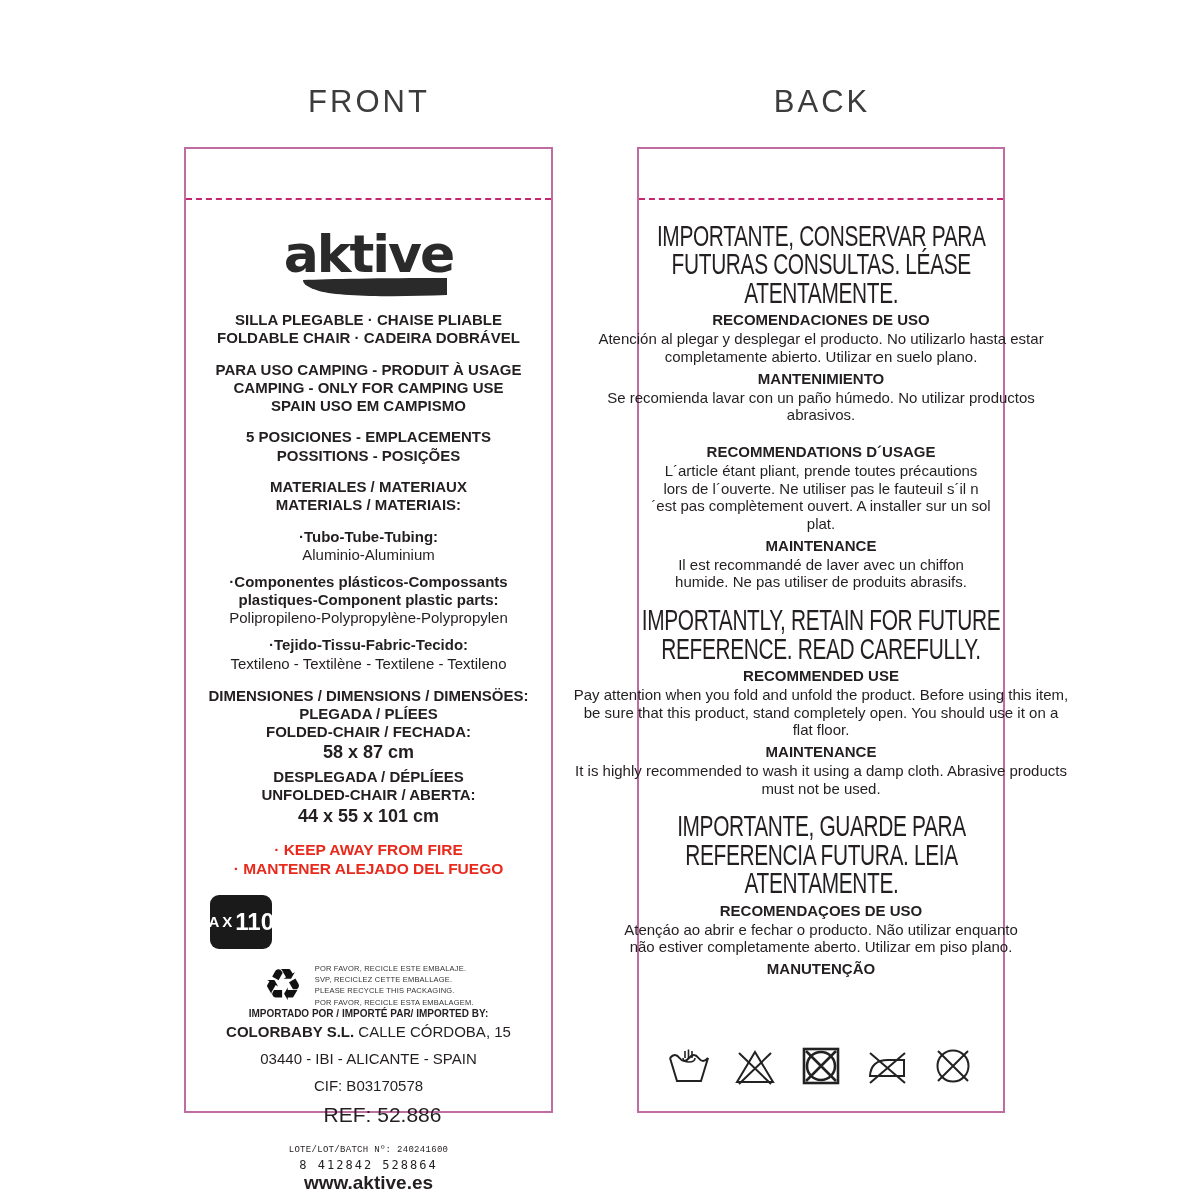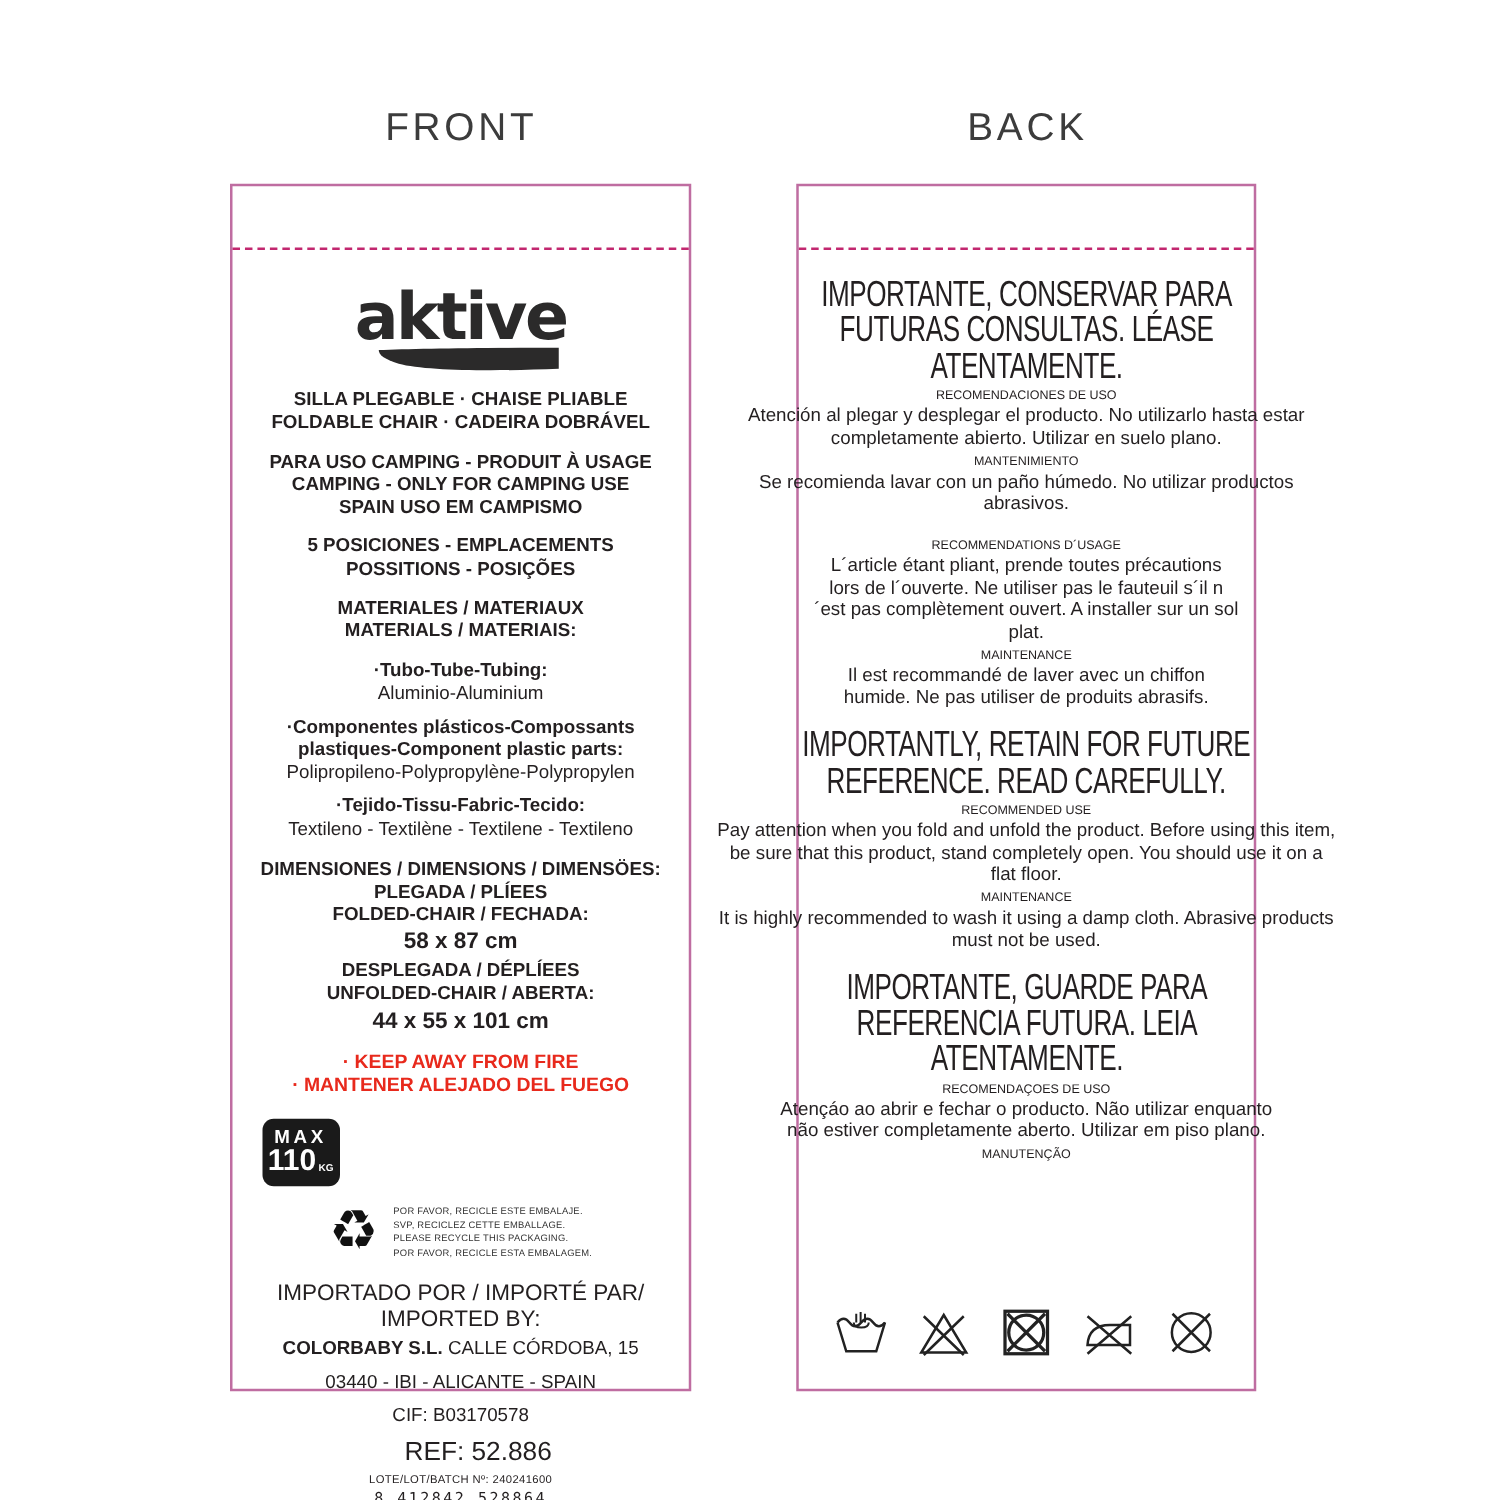--- a/index.html
+++ b/index.html
@@ -36,61 +36,61 @@
   }
   .logo-swoosh{display:block;margin:-2px auto 0 auto;}
   .blk{margin-top:13px;}
   .b15{font-size:15px;font-weight:700;line-height:1.22;}
   .r15{font-size:15px;font-weight:400;line-height:1.26;}
   .dim-val{font-size:18px;font-weight:700;line-height:1.25;}
   .warn{color:#e8291c;font-size:15.5px;font-weight:700;line-height:1.25;}
   .badge-row{display:flex;align-items:flex-start;gap:10px;margin-top:16px;width:318px;}
   .max-badge{
     background:#1a1a1a;color:#fff;border-radius:9px;width:62px;height:54px;
-    display:flex;flex-direction:column;justify-content:center;align-items:center;flex:0 0 auto;
+    display:flex;flex-direction:row;justify-content:center;align-items:center;flex:0 0 auto;
   }
   .max-line1{font-size:15px;font-weight:700;letter-spacing:3px;line-height:1;}
   .max-line2{font-size:24px;font-weight:700;line-height:1;display:flex;align-items:flex-end;}
   .max-unit{font-size:8px;font-weight:700;margin-left:2px;margin-bottom:2px;}
   .badge-right{display:flex;flex-direction:column;align-items:flex-start;text-align:left;}
   .pill{
     border:1.5px solid #4a4a4a;border-radius:11px;font-size:9.5px;font-weight:400;
     padding:4px 12px;letter-spacing:.2px;white-space:nowrap;
   }
   .made-in{font-size:11.5px;line-height:1.35;margin-top:7px;font-weight:400;}
   .recycle-row{display:flex;align-items:center;gap:12px;margin-top:14px;}
   .recycle-glyph{font-size:44px;line-height:1;font-family:"DejaVu Sans",sans-serif;color:#111;}
   .recycle-text{font-size:7.5px;line-height:1.5;text-align:left;letter-spacing:.2px;color:#333;}
-  .importer-line1{font-size:18px;font-weight:400;margin-top:16px;}
+  .importer-line1{font-size:10px;font-weight:700;}
   .importer-line2{font-size:15px;font-weight:400;margin-top:4px;}
   .importer-line2 b{font-weight:700;}
   .importer-line3{font-size:15px;font-weight:400;margin-top:10px;}
   .cif{font-size:15px;font-weight:400;margin-top:10px;}
   .ref{font-size:21px;font-weight:400;margin-top:10px;line-height:1;margin-left:28px;}
-  .lot{font-size:9px;font-weight:400;margin-top:6px;letter-spacing:.3px;}
+  .lot{font-size:9px;font-weight:400;margin-top:20px;letter-spacing:.3px;font-family:Liberation Mono, monospace;}
   .barcode{
     width:132px;height:44px;margin-top:2px;
     background:repeating-linear-gradient(90deg,
       #000 0 2px,#fff 2px 3px,#000 3px 4px,#fff 4px 7px,
       #000 7px 10px,#fff 10px 11px,#000 11px 12px,#fff 12px 15px,
       #000 15px 16px,#fff 16px 19px);
   }
   .barcode-digits{
     font-size:12px;letter-spacing:2px;font-family:"DejaVu Sans Mono",monospace;margin-top:1px;
   }
   .website{font-size:19px;font-weight:700;margin-top:auto;padding-bottom:4px;}
   
   .sec{margin-top:15px;}
   .sec:first-child{margin-top:6px;}
   .cond-head{line-height:.98;}
   .cond-line{
     display:block;font-size:29px;font-weight:500;letter-spacing:-.5px;
     transform:scaleX(.72);transform-origin:50% 50%;white-space:nowrap;
   }
-  .sub-title{font-size:10px;font-weight:400;margin-top:4px;line-height:1.2;}
+  .sub-title{font-size:15px;font-weight:700;margin-top:4px;line-height:1.2;}
   .sub-body{font-size:15px;font-weight:400;line-height:1.18;margin-top:1px;}
   .care-row{display:flex;gap:20px;margin-top:auto;padding-bottom:10px;align-items:center;}
   .care-row svg{display:block;}
 </style>
 </head>
 <body>
 
 <div class="side-title" id="front-title">FRONT</div>
 <div class="side-title" id="back-title">BACK</div>
 

